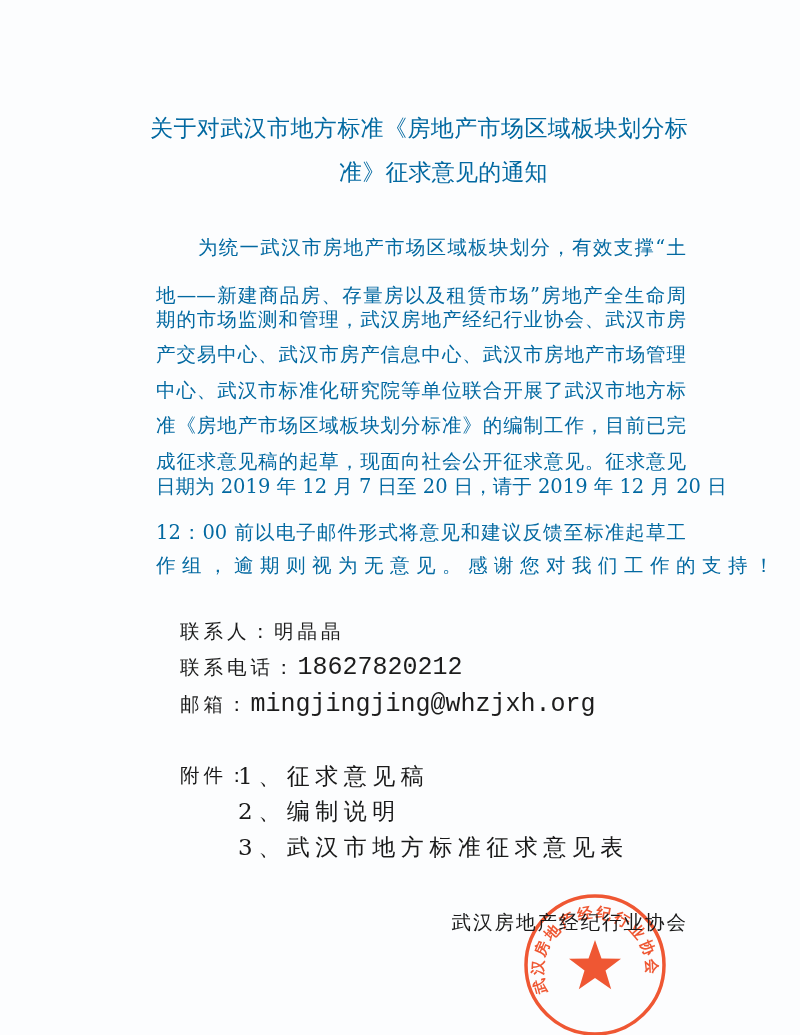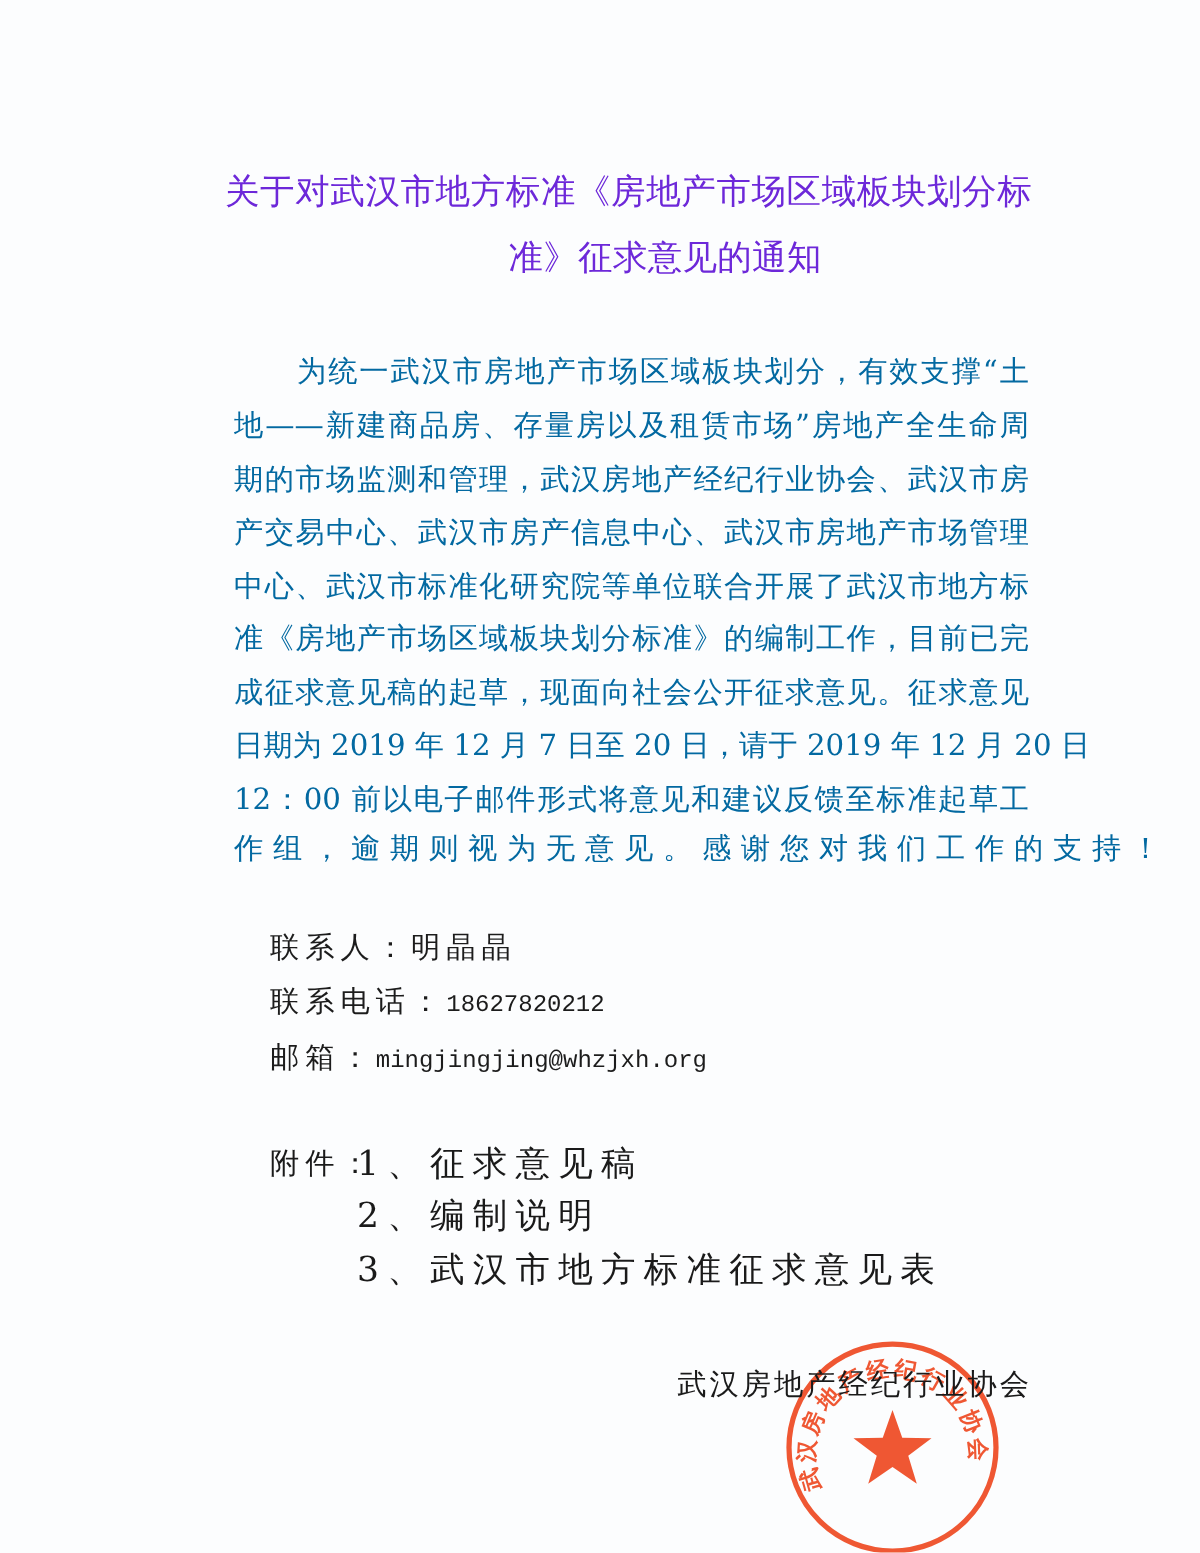--- a/index.html
+++ b/index.html
@@ -20,21 +20,21 @@
       left: 0; top: 0;
       width: 800px; height: 1035px;
       background: #fcfdfe;
     }
     .title-line {
       position: absolute;
       font-family: "DejaVu Sans", "Liberation Sans", sans-serif;
       font-size: 23px;
       line-height: 28px;
       white-space: nowrap;
-      color: #6d28d9;
+      color: #0369a1;
     }
     .title-line.l1 { left: 150px; top: 114px; letter-spacing: 0.4px; }
     .title-line.l2 { left: 312px; top: 158px; letter-spacing: 0.2px; margin-left: 27px; }
 
     .body-line {
       position: absolute;
       left: 156px;
       width: 530px;
       height: 36px;
       font-size: 19.5px;
@@ -52,21 +52,21 @@
       left: 180px;
       font-size: 19.5px;
       line-height: 36px;
       white-space: nowrap;
       letter-spacing: 4px;
       color: #1c1c1c;
     }
     .info-line .mono {
       font-family: "Liberation Mono", "DejaVu Sans Mono", monospace;
       letter-spacing: 0;
-      font-size: 16px;
+      font-size: 25px;
       text-align: center;
     }
     .attach-label {
       position: absolute;
       left: 180px;
       font-size: 19.5px;
       line-height: 36px;
       letter-spacing: 4px;
       white-space: nowrap;
     }
@@ -110,27 +110,27 @@
 </head>
 <body>
 
 <div class="page">
 
   <div class="title-line l1">关于对武汉市地方标准《房地产市场区域板块划分标</div>
   <div class="title-line l2">准》征求意见的通知</div>
 
   <div>
     <div class="body-line indent" style="top:230px">为统一武汉市房地产市场区域板块划分，有效支撑“土</div>
-    <div class="body-line" style="top:266px">地——新建商品房、存量房以及租赁市场”房地产全生命周</div>
+    <div class="body-line" style="top:278px">地——新建商品房、存量房以及租赁市场”房地产全生命周</div>
     <div class="body-line" style="top:302px">期的市场监测和管理，武汉房地产经纪行业协会、武汉市房</div>
     <div class="body-line" style="top:337px">产交易中心、武汉市房产信息中心、武汉市房地产市场管理</div>
     <div class="body-line" style="top:373px">中心、武汉市标准化研究院等单位联合开展了武汉市地方标</div>
     <div class="body-line" style="top:408px">准《房地产市场区域板块划分标准》的编制工作，目前已完</div>
     <div class="body-line" style="top:444px">成征求意见稿的起草，现面向社会公开征求意见。征求意见</div>
-    <div class="body-line" style="top:479px">日期为 2019 年 12 月 7 日至 20 日，请于 2019 年 12 月 20 日</div>
+    <div class="body-line" style="top:469px">日期为 2019 年 12 月 7 日至 20 日，请于 2019 年 12 月 20 日</div>
     <div class="body-line" style="top:515px">12：00 前以电子邮件形式将意见和建议反馈至标准起草工</div>
     <div class="body-line last" style="top:548px">作组，逾期则视为无意见。感谢您对我们工作的支持！</div>
   </div>
 
   <div>
     <div class="info-line" style="top:614px">
       <span>联系人：</span><span>明晶晶</span>
     </div>
     <div class="info-line" style="top:650px">
       <span>联系电话：</span><span class="mono">18627820212</span>

